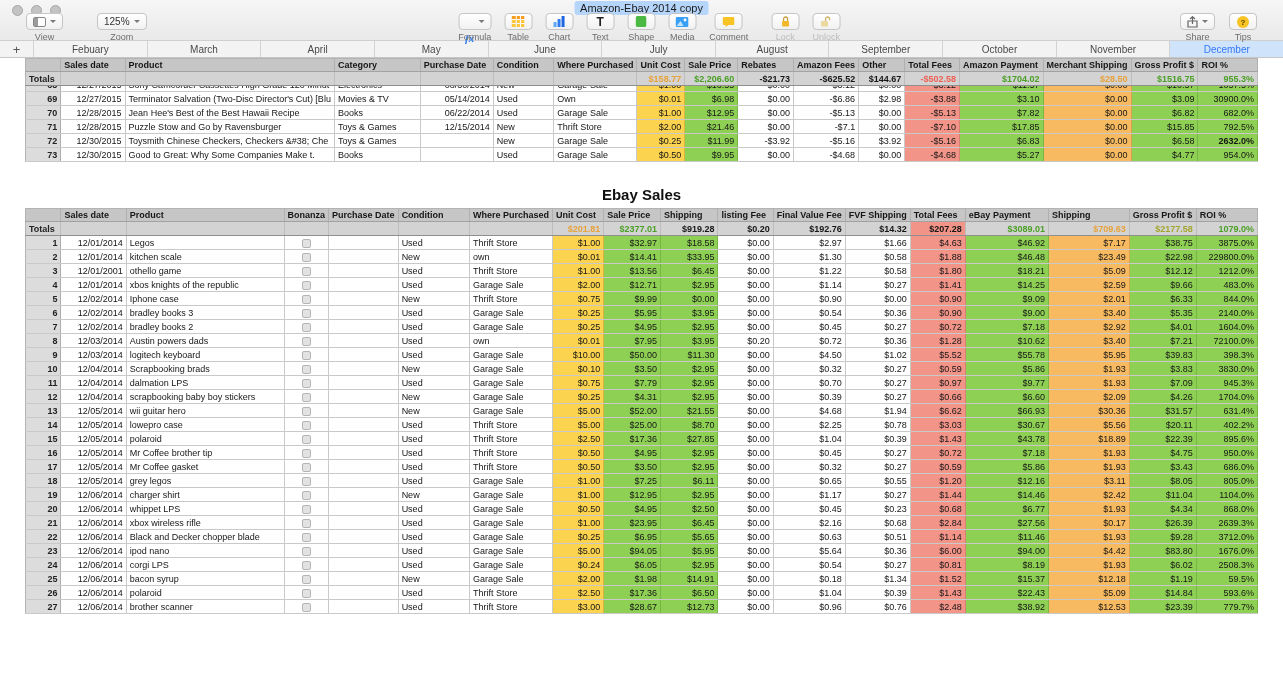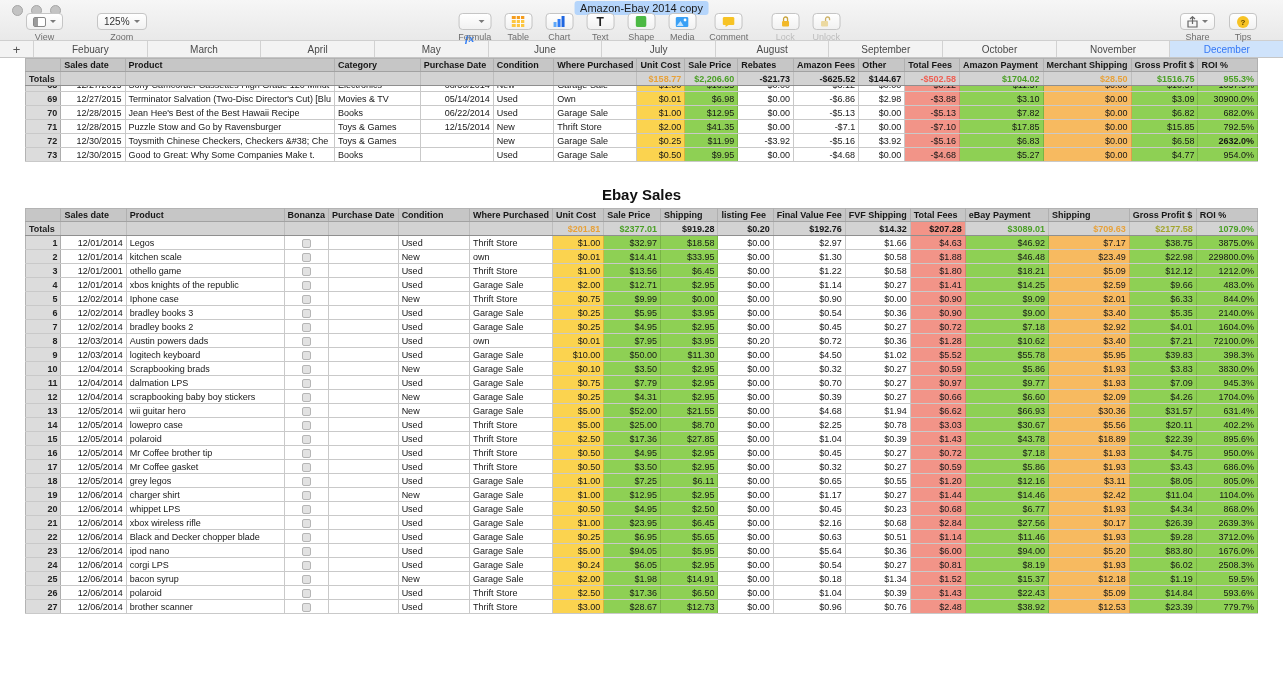--- a/index.html
+++ b/index.html
@@ -393,21 +393,21 @@
           </tr>
           <tr>
             <td class="rnum"><span class="cv">71</span></td>
             <td style="text-align: right;"><span class="cv">12/28/2015</span></td>
             <td style="text-align: left;"><span class="cv">Puzzle Stow and Go by Ravensburger</span></td>
             <td style="text-align: left;"><span class="cv">Toys &amp; Games</span></td>
             <td style="text-align: right;"><span class="cv">12/15/2014</span></td>
             <td style="text-align: left;"><span class="cv">New</span></td>
             <td style="text-align: left;"><span class="cv">Thrift Store</span></td>
             <td class="c-yellow" style="text-align: right;"><span class="cv">$2.00</span></td>
-            <td class="c-green" style="text-align: right;"><span class="cv">$41.35</span></td>
+            <td class="c-green" style="text-align: right;"><span class="cv">$21.46</span></td>
             <td style="text-align: right;"><span class="cv">$0.00</span></td>
             <td style="text-align: right;"><span class="cv">-$7.1</span></td>
             <td style="text-align: right;"><span class="cv">$0.00</span></td>
             <td class="c-salmon" style="text-align: right;"><span class="cv">-$7.10</span></td>
             <td class="c-green" style="text-align: right;"><span class="cv">$17.85</span></td>
             <td class="c-orange" style="text-align: right;"><span class="cv">$0.00</span></td>
             <td class="c-green" style="text-align: right;"><span class="cv">$15.85</span></td>
             <td class="c-green" style="text-align: right;"><span class="cv">792.5%</span></td>
           </tr>
           <tr>
@@ -965,21 +965,21 @@
             <td style="text-align: left;"><span class="cv">Used</span></td>
             <td style="text-align: left;"><span class="cv">Garage Sale</span></td>
             <td class="c-yellow" style="text-align: right;"><span class="cv">$5.00</span></td>
             <td class="c-green" style="text-align: right;"><span class="cv">$94.05</span></td>
             <td class="c-green" style="text-align: right;"><span class="cv">$5.95</span></td>
             <td style="text-align: right;"><span class="cv">$0.00</span></td>
             <td style="text-align: right;"><span class="cv">$5.64</span></td>
             <td style="text-align: right;"><span class="cv">$0.36</span></td>
             <td class="c-salmon" style="text-align: right;"><span class="cv">$6.00</span></td>
             <td class="c-green" style="text-align: right;"><span class="cv">$94.00</span></td>
-            <td class="c-orange" style="text-align: right;"><span class="cv">$5.20</span></td>
+            <td class="c-orange" style="text-align: right;"><span class="cv">$4.42</span></td>
             <td class="c-green" style="text-align: right;"><span class="cv">$83.80</span></td>
             <td class="c-green" style="text-align: right;"><span class="cv">1676.0%</span></td>
           </tr>
           <tr>
             <td class="rnum"><span class="cv">24</span></td>
             <td style="text-align: right;"><span class="cv">12/06/2014</span></td>
             <td style="text-align: left;"><span class="cv">corgi LPS</span></td>
             <td style="text-align: center;"><span class="cbx"></span></td>
             <td style="text-align: right;"><span class="cv"></span></td>
             <td style="text-align: left;"><span class="cv">Used</span></td>

